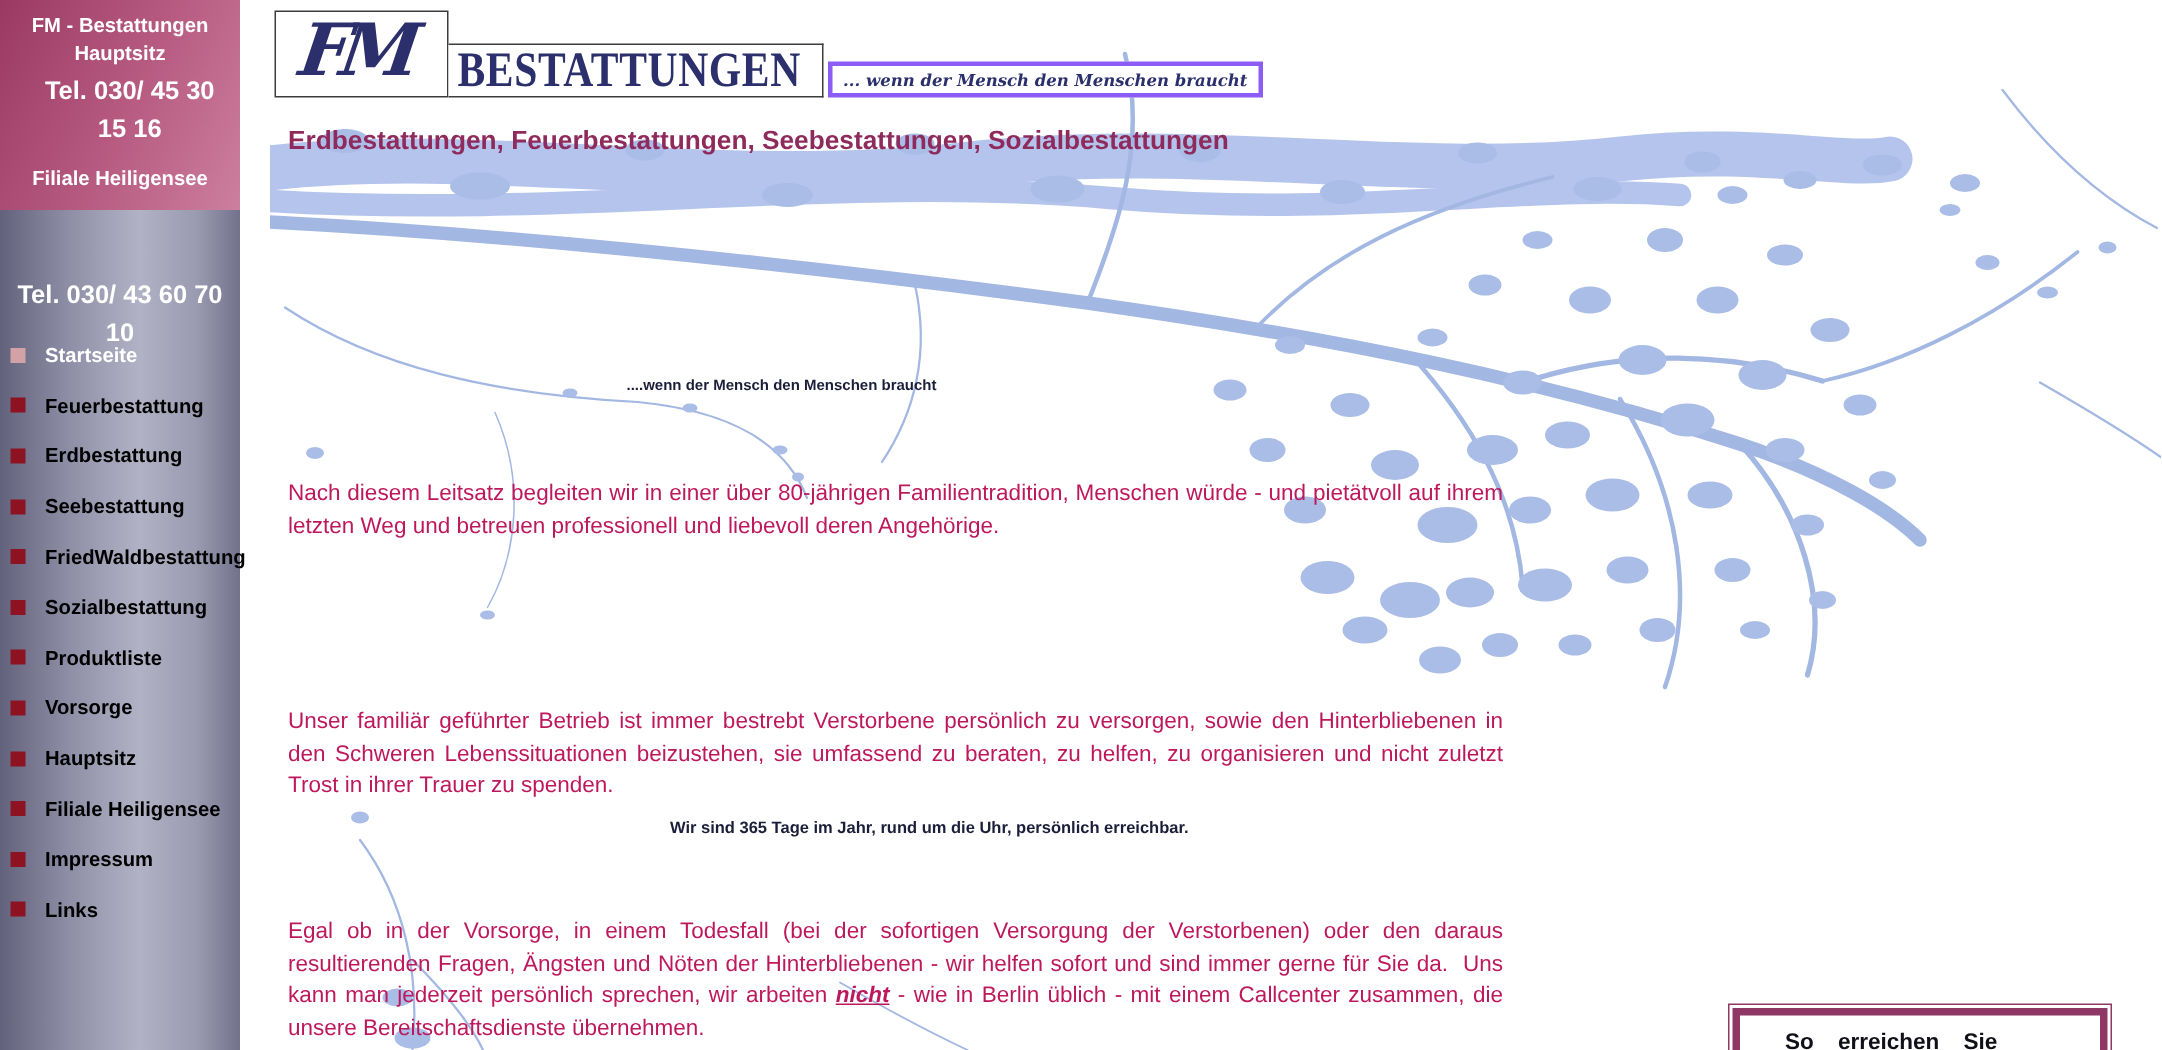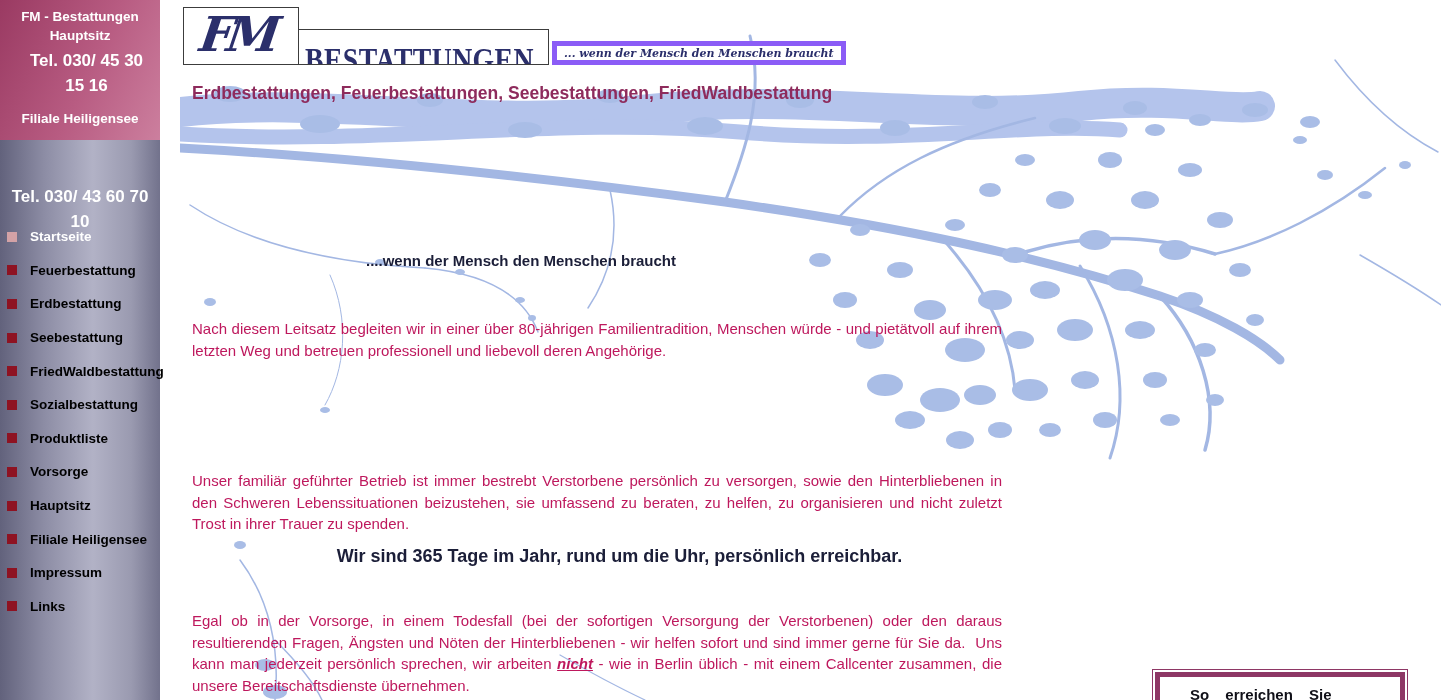--- a/index.html
+++ b/index.html
@@ -26,39 +26,39 @@
   
   .content{position:absolute;left:180px;top:0;width:1261px;height:700px;background:#fff;}
   .branches{position:absolute;left:0;top:0;z-index:0;}
 
   .logo-row{position:absolute;left:3px;top:7px;display:flex;align-items:flex-end;z-index:2;}
   .fm-box{width:116px;height:58px;border:1px solid #3c3c3c;background:#fff;box-sizing:border-box;
           display:flex;align-items:center;justify-content:center;}
   .fm-text{font-family:"DejaVu Serif",serif;font-style:italic;font-weight:bold;font-size:48px;
            color:#2b2f6b;letter-spacing:-7px;transform:skewX(-8deg);line-height:1;padding:0 8px 4px 0;}
   .name-box{width:250px;height:36px;border:1px solid #3c3c3c;border-left:none;background:#fff;box-sizing:border-box;
-            display:flex;padding:12px 6px;overflow:hidden;}
+            display:flex;align-items:center;padding:0 6px;overflow:hidden;}
   .name-text{font-family:"Liberation Serif",serif;font-weight:bold;font-size:33px;color:#2b2f6b;
              transform:scaleX(.84);transform-origin:left center;white-space:nowrap;letter-spacing:0.5px;}
-  .tagline-box{height:24px;border:5px solid #8b5cf6;background:#fff;box-sizing:border-box;margin-left:3px;
+  .tagline-box{height:24px;border:3px solid #8b5cf6;background:#fff;box-sizing:border-box;margin-left:3px;
                display:flex;align-items:center;padding:0 7px;}
   .tagline-text{font-family:"DejaVu Serif",serif;font-style:italic;font-weight:bold;font-size:11px;
                 color:#2b2f6b;white-space:nowrap;}
 
   .services{position:absolute;left:12px;top:83px;margin:0;font-size:17.5px;font-weight:bold;
             color:#8e2b5c;z-index:1;white-space:nowrap;}
   .motto{position:absolute;left:12px;top:252px;width:658px;text-align:center;font-weight:bold;
-         font-size:15px;color:#1b1e38;z-index:1;}
+         font-size:10px;color:#1b1e38;z-index:1;}
   .para{position:absolute;left:12px;width:810px;margin:0;font-size:15px;line-height:21.5px;
         color:#be185d;z-index:1;white-space:pre-wrap;}
   .p1{top:318px;text-align:justify;}
   .p2{top:405px;}
   .p3{top:470px;text-align:justify;}
   .avail{position:absolute;left:12px;top:546px;width:855px;text-align:center;font-weight:bold;
-         font-size:18px;color:#1b1e38;z-index:1;}
+         font-size:11px;color:#1b1e38;z-index:1;}
   .p4{top:610px;text-align:justify;}
   .emph{font-weight:bold;font-style:italic;text-decoration:underline;}
 
   .contact-box{position:absolute;left:975px;top:672px;width:250px;height:90px;box-sizing:border-box;
                background:#fff;border:5px solid #8e3765;outline:1px solid #8e3765;outline-offset:2px;z-index:3;}
   .contact-heading{margin:9px 0 0 30px;font-size:15px;font-weight:bold;color:#101018;word-spacing:12px;}
 </style>
 </head>
 <body>
 
@@ -230,21 +230,21 @@
         <span class="fm-text">FM</span>
       </div>
       <div class="name-box">
         <span class="name-text">BESTATTUNGEN</span>
       </div>
       <div class="tagline-box">
         <span class="tagline-text">... wenn der Mensch den Menschen braucht</span>
       </div>
     </div>
 
-    <h1 class="services">Erdbestattungen, Feuerbestattungen, Seebestattungen, FriedWaldbestattung</h1>
+    <h1 class="services">Erdbestattungen, Feuerbestattungen, Seebestattungen, Sozialbestattungen</h1>
 
     <div class="motto">....wenn der Mensch den Menschen braucht</div>
 
     <p class="para p1">Nach diesem Leitsatz begleiten wir in einer über 80-jährigen Familientradition, Menschen würde - und pietätvoll auf ihrem letzten Weg und betreuen professionell und liebevoll deren Angehörige.</p>
 
 
     <p class="para p3">Unser familiär geführter Betrieb ist immer bestrebt Verstorbene persönlich zu versorgen, sowie den Hinterbliebenen in den Schweren Lebenssituationen beizustehen, sie umfassend zu beraten, zu helfen, zu organisieren und nicht zuletzt Trost in ihrer Trauer zu spenden.</p>
 
     <div class="avail">Wir sind 365 Tage im Jahr, rund um die Uhr, persönlich erreichbar.</div>
 

